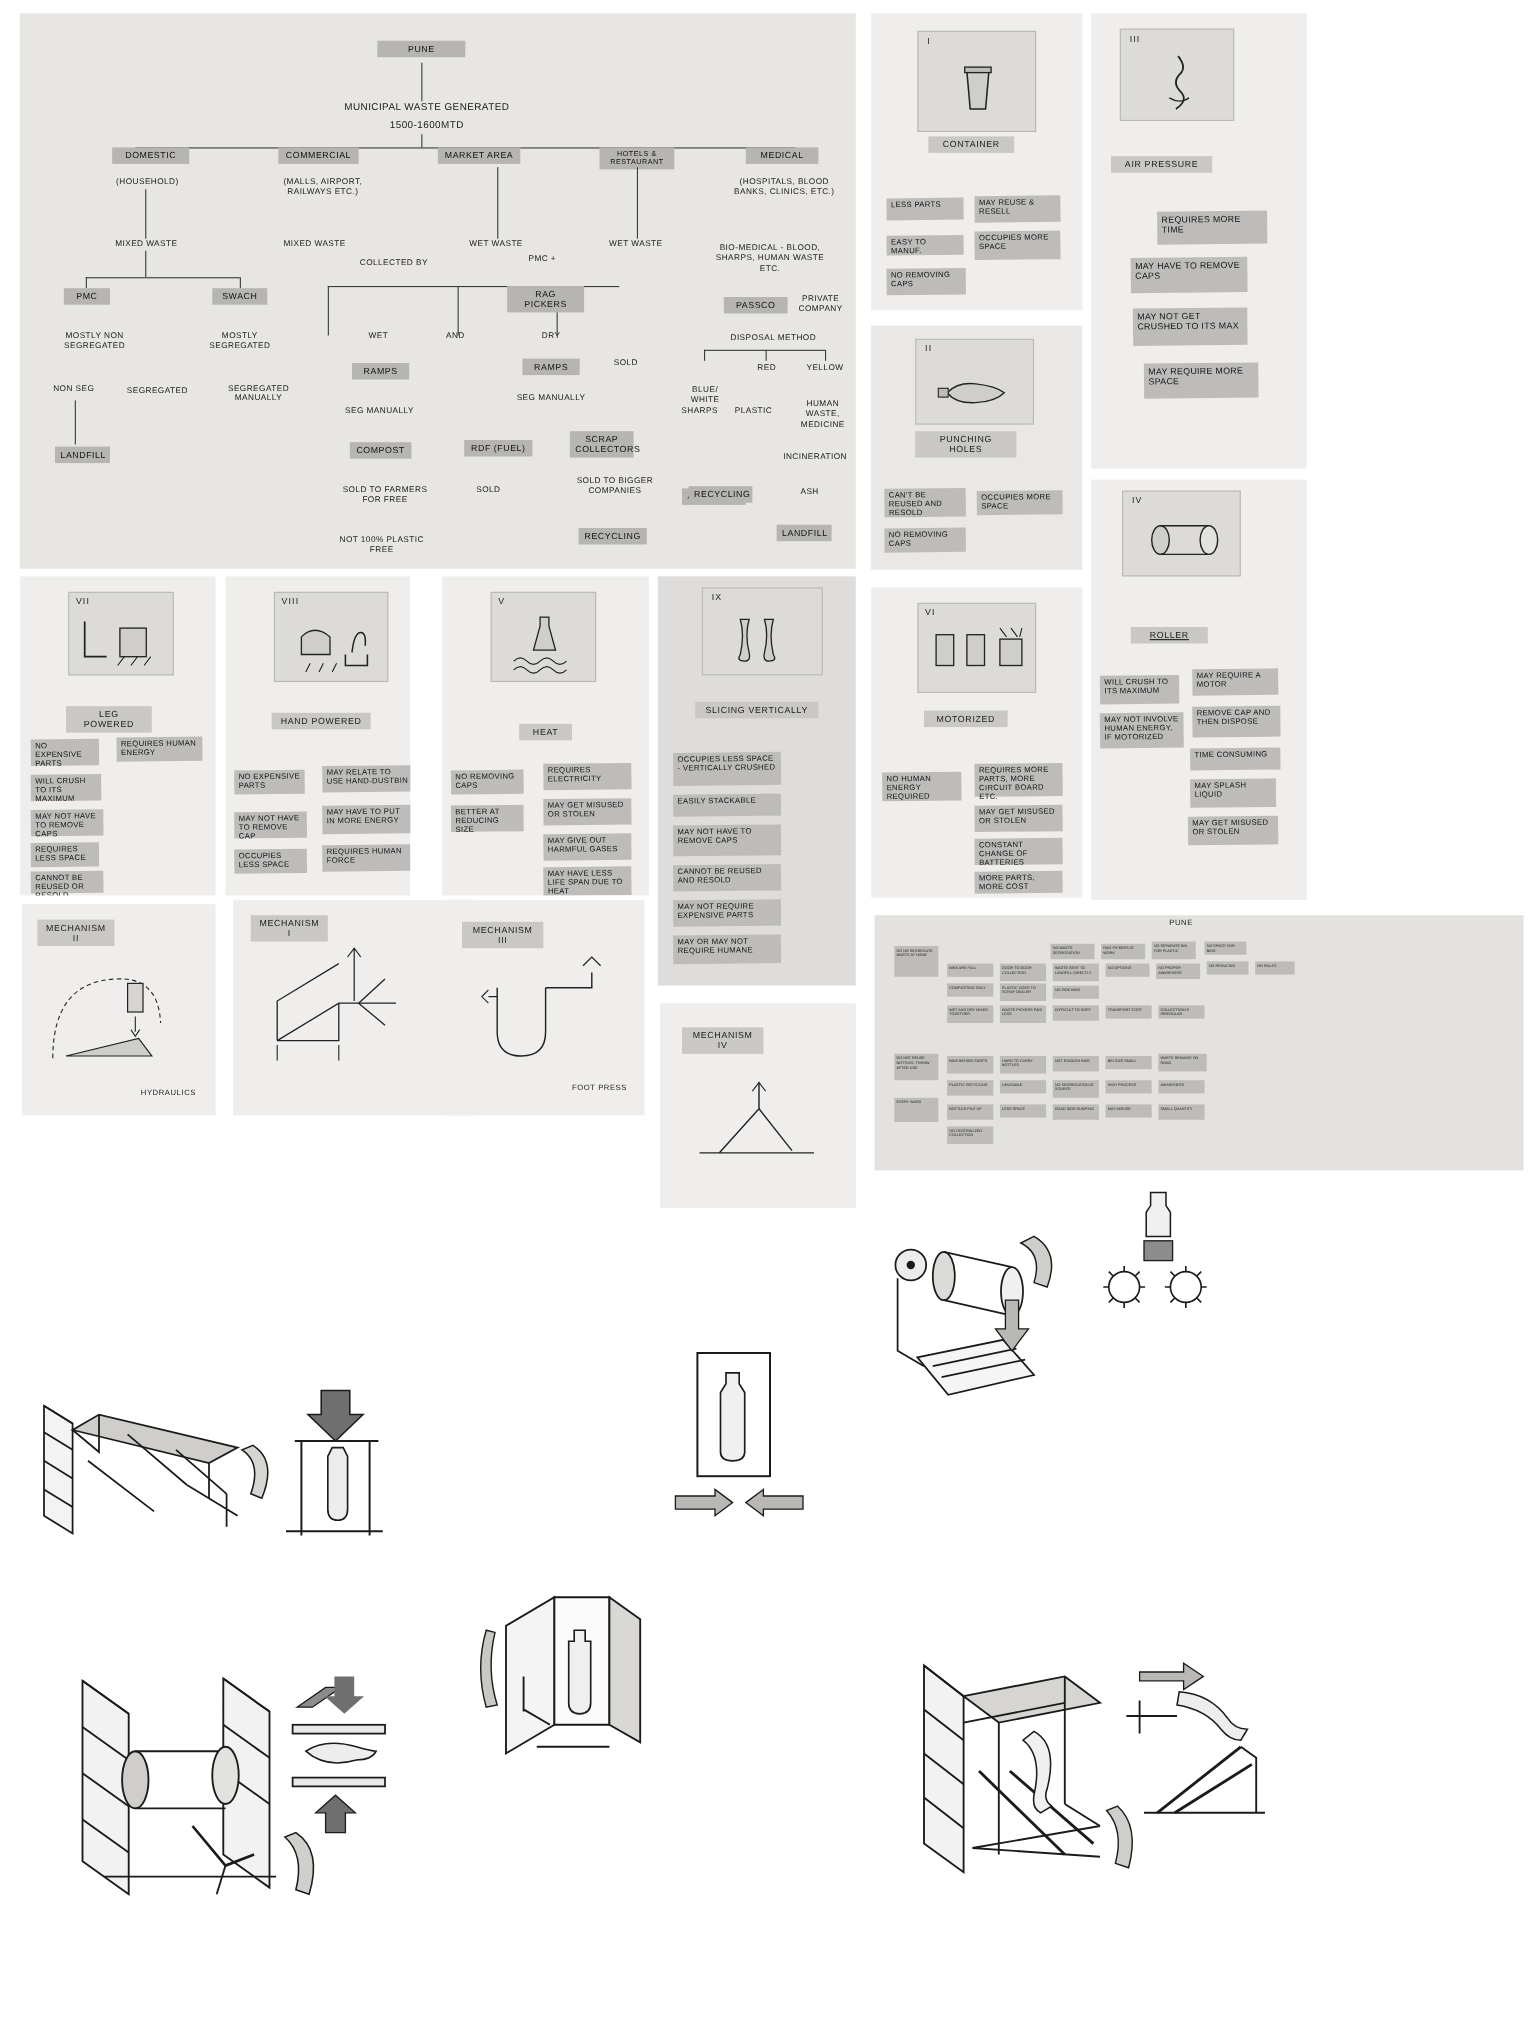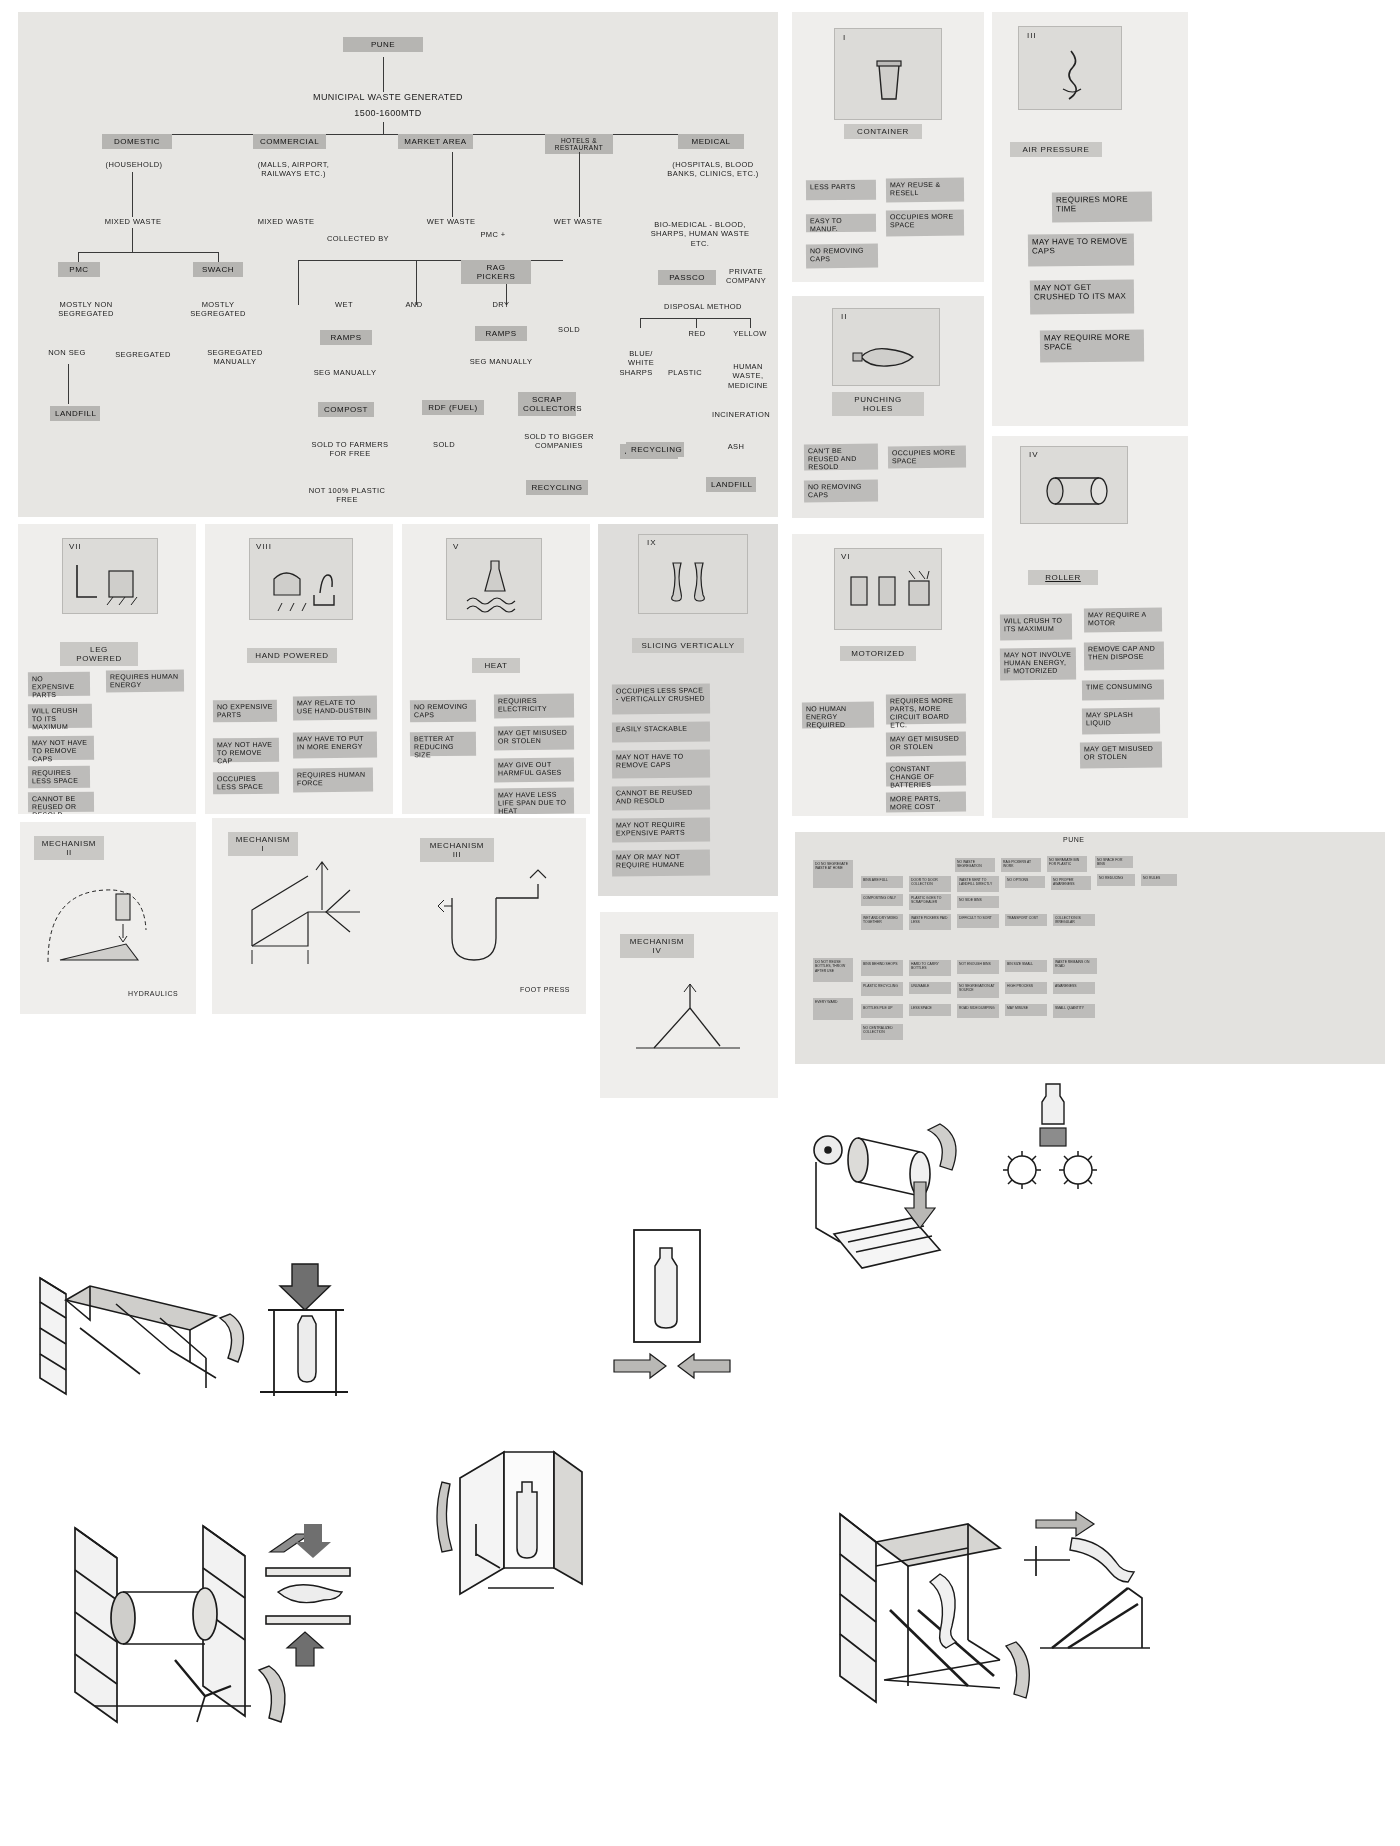--- a/index.html
+++ b/index.html
@@ -202,21 +202,21 @@
   </div>
   <div class="label" style="left:42px;top:118px;width:78px;">LEG POWERED</div>
   <div class="note" style="left:10px;top:148px;width:62px;height:24px;">NO EXPENSIVE PARTS</div>
   <div class="note" style="left:88px;top:146px;width:78px;height:22px;">REQUIRES HUMAN ENERGY</div>
   <div class="note" style="left:10px;top:180px;width:64px;height:24px;">WILL CRUSH TO ITS MAXIMUM</div>
   <div class="note" style="left:10px;top:212px;width:66px;height:24px;">MAY NOT HAVE TO REMOVE CAPS</div>
   <div class="note" style="left:10px;top:242px;width:62px;height:22px;">REQUIRES LESS SPACE</div>
   <div class="note" style="left:10px;top:268px;width:66px;height:20px;">CANNOT BE REUSED OR RESOLD</div>
 </div>
 
-<div class="photo" style="left:205px;top:524px;width:188px;height:290px;">
+<div class="photo" style="left:205px;top:524px;width:168px;height:290px;">
   <div class="card" style="left:44px;top:14px;width:104px;height:82px;">
     <div class="roman" style="left:6px;top:3px;">VIII</div>
     <svg width="104" height="64" style="position:absolute;left:0;top:14px;">
       <path d="M24 26 q12 -12 26 0 l0 16 l-26 0 z" fill="#cfcecb" stroke="#222" stroke-width="1.2"></path>
       <path d="M70 40 q2 -18 8 -18 q5 0 4 12" fill="none" stroke="#222" stroke-width="1.4"></path>
       <path d="M64 42 l0 10 l20 0 l0 -10" fill="none" stroke="#222" stroke-width="1.4"></path>
       <path d="M28 58 l4 -8 M40 58 l4 -8 M52 58 l4 -8" stroke="#222" stroke-width="1"></path>
     </svg>
   </div>
   <div class="label" style="left:42px;top:124px;width:90px;">HAND POWERED</div>

